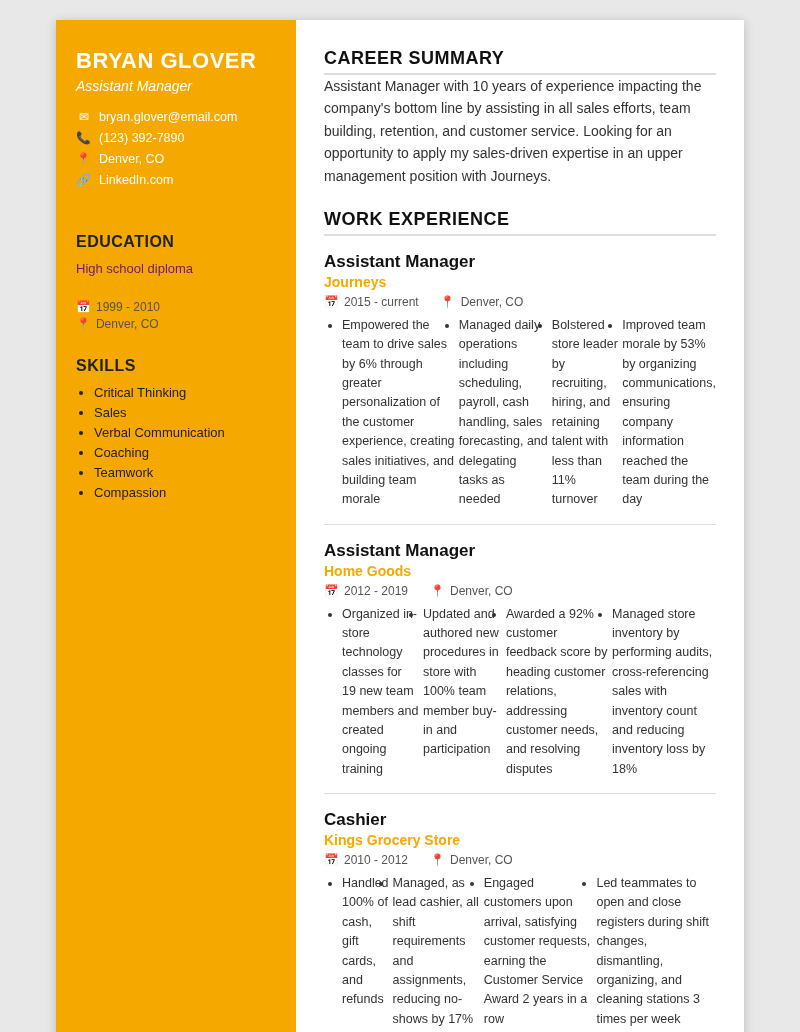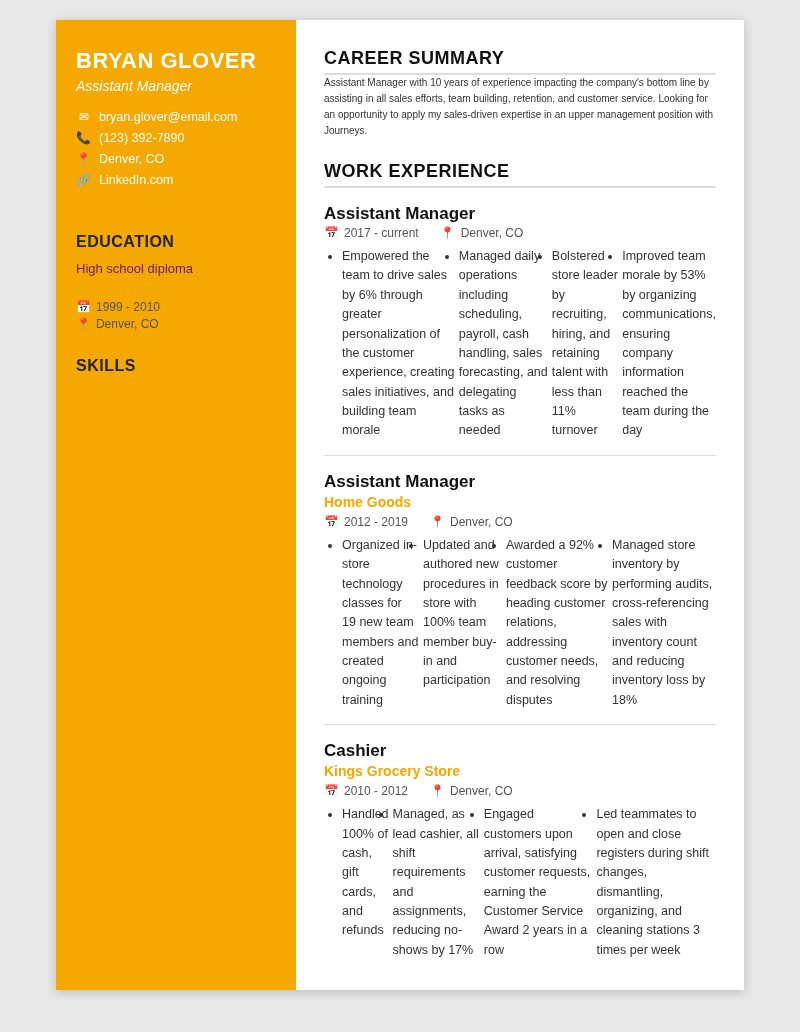--- a/index.html
+++ b/index.html
@@ -120,21 +120,21 @@
     .section-title {
       font-size: 18px;
       font-weight: 900;
       text-transform: uppercase;
       color: #111;
       letter-spacing: 0.5px;
       border-bottom: 2px solid #ddd;
       padding-bottom: 4px;
     }
     .career-summary-text {
-      font-size: 10px;
+      font-size: 14px;
       color: #333;
       line-height: 1.6;
       margin-bottom: 22px;
     }
     .work-section {
       margin-bottom: 0;
     }
     .job-title {
       font-size: 17px;
       font-weight: 700;
@@ -215,37 +215,46 @@
         <span>1999 - 2010</span>
       </div>
       <div class="education-location">
         <span>📍</span>
         <span>Denver, CO</span>
       </div>
     </div>
 
     <div class="sidebar-section">
       <div class="sidebar-section-title">SKILLS</div>
+      <ul class="skills-list">
+        <li>Critical Thinking</li>
+        <li>Sales</li>
+        <li>Verbal Communication</li>
+        <li>Coaching</li>
+        <li>Teamwork</li>
+        <li>Compassion</li>
+      </ul>
     </div>
   </div>
 
   <div class="main">
 
     <div class="section-title">CAREER SUMMARY</div>
     <p class="career-summary-text">Assistant Manager with 10 years of experience impacting the company's bottom line by assisting in all sales efforts, team building, retention, and customer service. Looking for an opportunity to apply my sales-driven expertise in an upper management position with Journeys.</p>
 
     <div class="section-title">WORK EXPERIENCE</div>
 
     <div class="work-section">
 
       <div class="job-title">Assistant Manager</div>
+      <div class="job-company">Journeys</div>
       <div class="job-meta">
         <div class="job-meta-item">
           <span>📅</span>
-          <span>2017 - current</span>
+          <span>2015 - current</span>
         </div>
         <div class="job-meta-item">
           <span>📍</span>
           <span>Denver, CO</span>
         </div>
       </div>
       <ul class="job-bullets">
         <li>Empowered the team to drive sales by 6% through greater personalization of the customer experience, creating sales initiatives, and building team morale</li>
         <li>Managed daily operations including scheduling, payroll, cash handling, sales forecasting, and delegating tasks as needed</li>
         <li>Bolstered store leader by recruiting, hiring, and retaining talent with less than 11% turnover</li>

